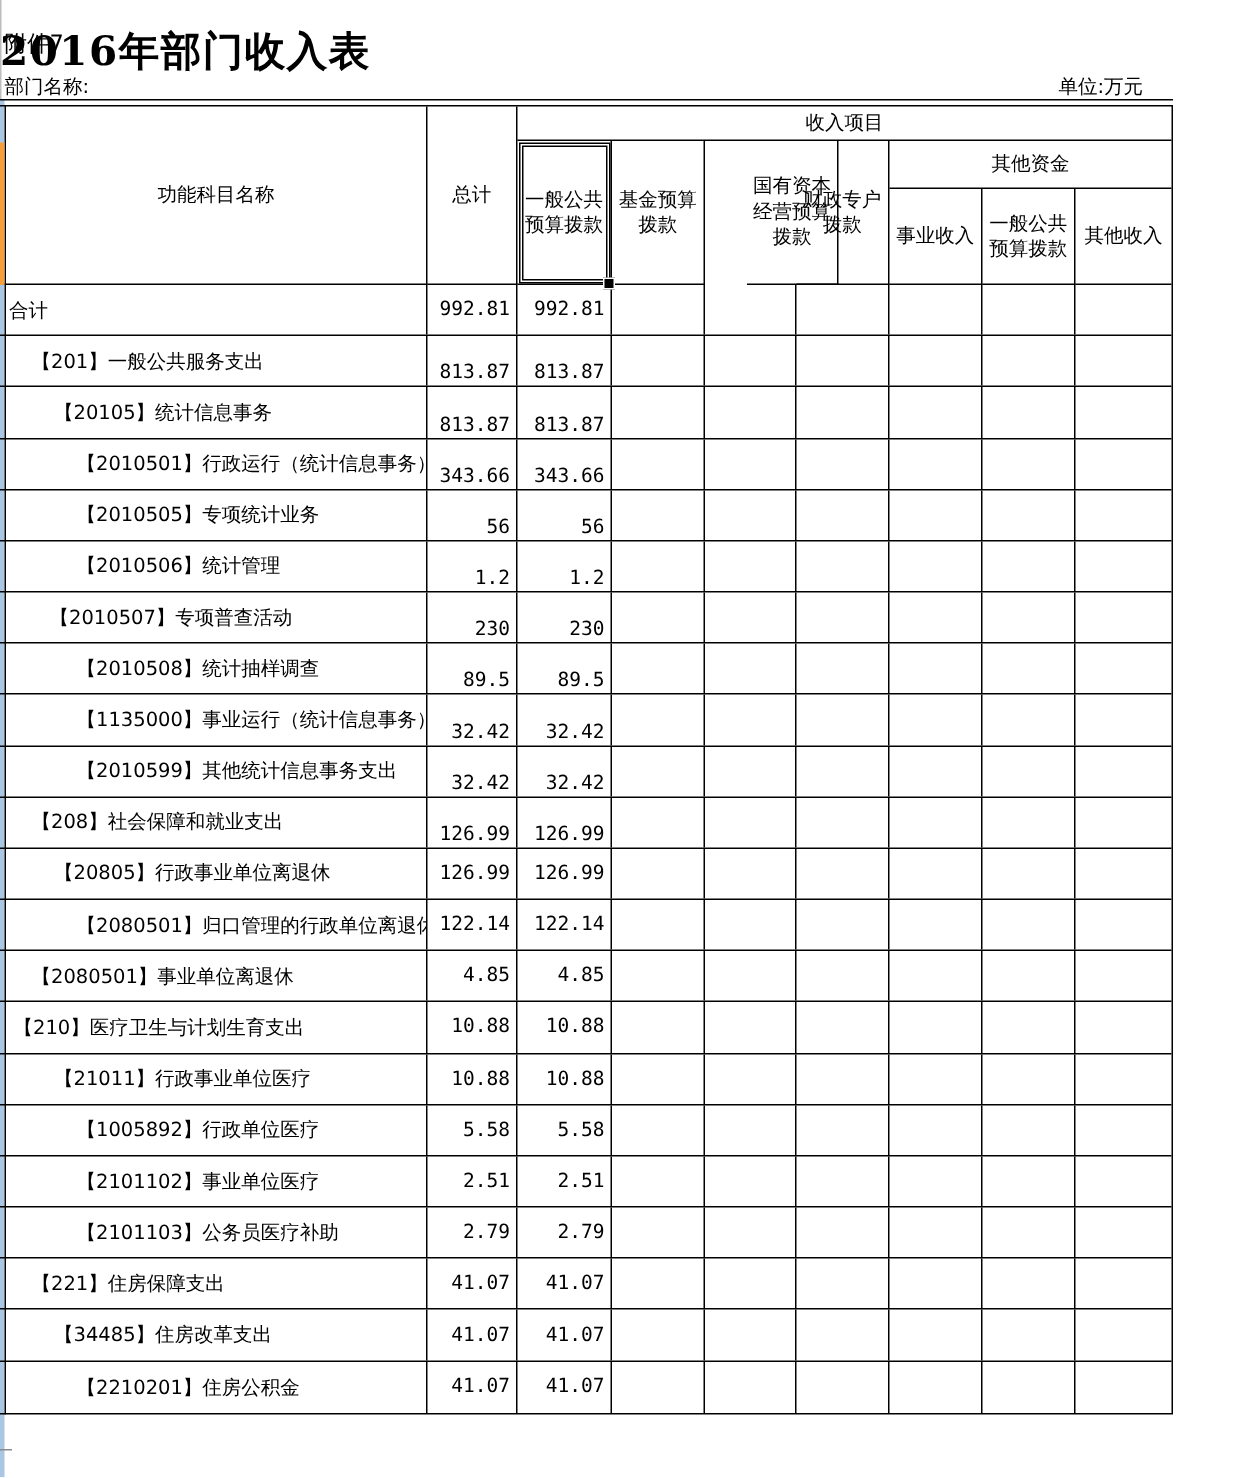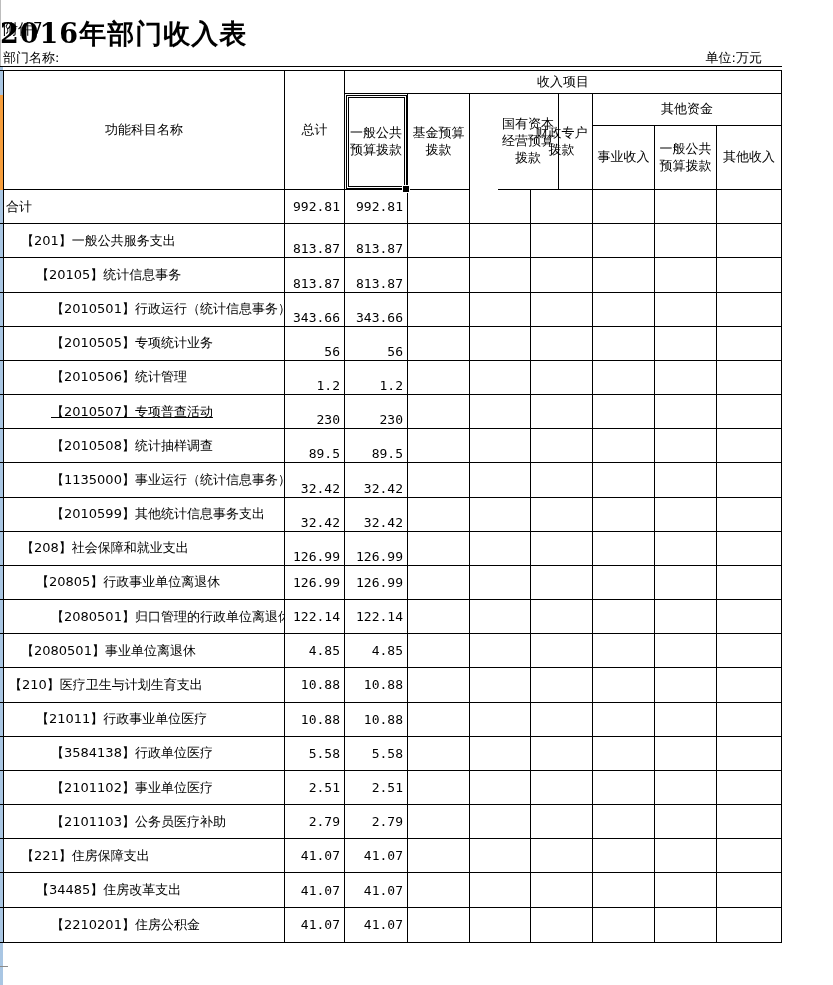--- a/index.html
+++ b/index.html
@@ -164,21 +164,21 @@
           <div class="rc num va-bottom" style="flex: 0 0 60px; width: 60px;">1.2</div>
           <div class="rc num va-bottom" style="flex: 0 0 63px; width: 63px;">1.2</div>
           <div class="rc num va-bottom" style="flex: 0 0 62px; width: 62px;"></div>
           <div class="rc num va-bottom" style="flex: 0 0 61px; width: 61px;"></div>
           <div class="rc num va-bottom" style="flex: 0 0 62px; width: 62px;"></div>
           <div class="rc num va-bottom" style="flex: 0 0 62px; width: 62px;"></div>
           <div class="rc num va-bottom" style="flex: 0 0 62px; width: 62px;"></div>
           <div class="rc num va-bottom" style="flex: 1 1 0%;"></div>
         </div>
         <div class="row">
-          <div class="rc lab" style="padding-left: 47px; text-decoration: underline;">【2010507】专项普查活动</div>
+          <div class="rc lab" style="padding-left: 29px;">【2010507】专项普查活动</div>
           <div class="rc num va-bottom" style="flex: 0 0 60px; width: 60px;">230</div>
           <div class="rc num va-bottom" style="flex: 0 0 63px; width: 63px;">230</div>
           <div class="rc num va-bottom" style="flex: 0 0 62px; width: 62px;"></div>
           <div class="rc num va-bottom" style="flex: 0 0 61px; width: 61px;"></div>
           <div class="rc num va-bottom" style="flex: 0 0 62px; width: 62px;"></div>
           <div class="rc num va-bottom" style="flex: 0 0 62px; width: 62px;"></div>
           <div class="rc num va-bottom" style="flex: 0 0 62px; width: 62px;"></div>
           <div class="rc num va-bottom" style="flex: 1 1 0%;"></div>
         </div>
         <div class="row">
@@ -274,21 +274,21 @@
           <div class="rc num va-middle" style="flex: 0 0 60px; width: 60px;">10.88</div>
           <div class="rc num va-middle" style="flex: 0 0 63px; width: 63px;">10.88</div>
           <div class="rc num va-middle" style="flex: 0 0 62px; width: 62px;"></div>
           <div class="rc num va-middle" style="flex: 0 0 61px; width: 61px;"></div>
           <div class="rc num va-middle" style="flex: 0 0 62px; width: 62px;"></div>
           <div class="rc num va-middle" style="flex: 0 0 62px; width: 62px;"></div>
           <div class="rc num va-middle" style="flex: 0 0 62px; width: 62px;"></div>
           <div class="rc num va-middle" style="flex: 1 1 0%;"></div>
         </div>
         <div class="row">
-          <div class="rc lab" style="padding-left: 47px;">【3584138】行政单位医疗</div>
+          <div class="rc lab" style="padding-left: 47px;">【1005892】行政单位医疗</div>
           <div class="rc num va-middle" style="flex: 0 0 60px; width: 60px;">5.58</div>
           <div class="rc num va-middle" style="flex: 0 0 63px; width: 63px;">5.58</div>
           <div class="rc num va-middle" style="flex: 0 0 62px; width: 62px;"></div>
           <div class="rc num va-middle" style="flex: 0 0 61px; width: 61px;"></div>
           <div class="rc num va-middle" style="flex: 0 0 62px; width: 62px;"></div>
           <div class="rc num va-middle" style="flex: 0 0 62px; width: 62px;"></div>
           <div class="rc num va-middle" style="flex: 0 0 62px; width: 62px;"></div>
           <div class="rc num va-middle" style="flex: 1 1 0%;"></div>
         </div>
         <div class="row">

